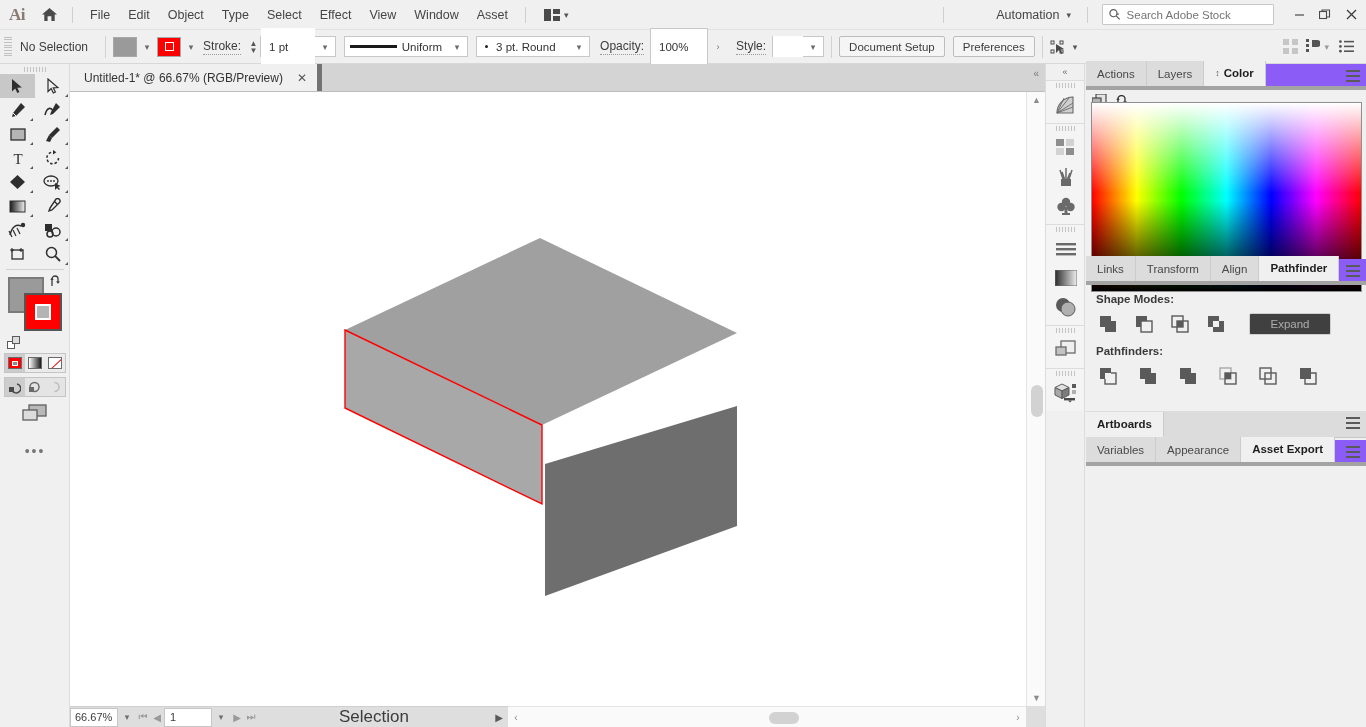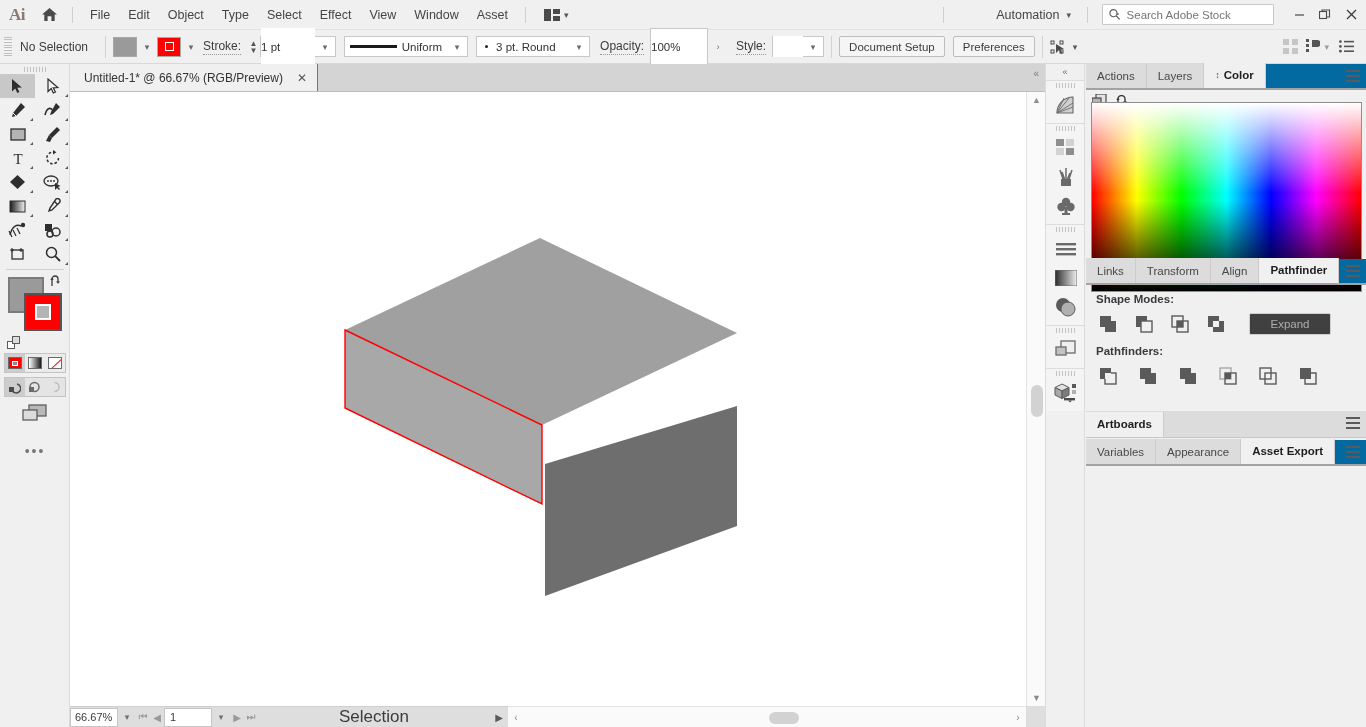--- a/index.html
+++ b/index.html
@@ -69,21 +69,21 @@
     width:20px; height:20px; display:flex; align-items:center; justify-content:center;
     color:#6a6a6a; font-size:9px;
   }
   .lbl-dotted {
     font-size:12px; color:#3c3c3c; border-bottom:1px dotted #999; padding-bottom:1px; margin: 0 6px 0 2px;
     white-space:nowrap;
   }
   .stepper { width:13px; height:20px; display:flex; flex-direction:column; align-items:center; justify-content:center; color:#555; line-height:7px; font-size:8px;}
   .num-field {
     height:37px; background:#fff; border:1px solid #c8c8c8; font-size:11.5px;
-    display:flex; align-items:center; padding:0 0; color:#333;
+    display:flex; align-items:center; padding:0 8px; color:#333;
   }
   .combo {
     height:21px; background:#fff; border:1px solid #c8c8c8; display:flex; align-items:center;
     font-size:11.5px; color:#333;
   }
   .combo .dd-arrow { border-left:0; }
   .uniform-box { width:102px; padding:0 5px; display:flex; align-items:center; gap:5px; justify-content:flex-end;}
   .uline { flex:1; height:3px; background:#1a1a1a; }
   .round-box { width:92px; padding:0 8px; display:flex; align-items:center; gap:8px; }
   .rdot { width:3px; height:3px; border-radius:50%; background:#222; }
@@ -93,21 +93,21 @@
   }
   .style-box { width:30px; height:21px; background:#fff; border:1px solid #c8c8c8; }
   .cb-icon { display:flex; align-items:center; justify-content:center; color:#6a6a6a; }
 
   
   .tabbar {
     position:absolute; top:64px; left:70px; width:975px; height:28px;
     background:#d4d4d4; border-bottom:1px solid #bdbdbd; display:flex; align-items:flex-end;
   }
   .doc-tab {
-    height:27px; background:#f0f0f0; border-right:1px solid #737373;
+    height:27px; background:#f0f0f0; border-right:5px solid #737373;
     display:flex; align-items:center; padding:0 10px 0 14px; gap:14px;
     font-size:12px; color:#333;
   }
   .tab-close { color:#555; font-size:12px; line-height:1; }
   .tabbar-collapse {
     position:absolute; right:6px; top:4px; color:#7a7a7a; font-size:10px;
   }
 
   
   .toolbar {
@@ -217,22 +217,22 @@
   .dock-grip { height:9px; display:flex; align-items:center; justify-content:center; gap:2px;}
   .dock-grip i { width:1px; height:5px; background:#c2c2c2; display:block;}
   .dock-icon { width:40px; height:29px; display:flex; align-items:center; justify-content:center; }
 
   
   .panels {
     position:absolute; top:64px; left:1086px; width:280px; height:663px;
     background:#f0f0f0;
   }
   .panel-tabs {
-    display:flex; align-items:flex-end; height:26px; background:#0369a1;
-    border-bottom:2px solid #a3a3a3; position:relative;
+    display:flex; align-items:flex-end; height:26px; background:#8b5cf6;
+    border-bottom:4px solid #a3a3a3; position:relative;
   }
   .ptab {
     height:25px; display:flex; align-items:center; padding:0 11px; font-size:11.5px;
     color:#484848; background:#dcdcdc; border-right:1px solid #cccccc;
     white-space:nowrap;
   }
   .ptab.active { background:#f0f0f0; color:#1e1e1e; font-weight:bold; border-bottom:1px solid #f0f0f0; }
   .ptab .dblarrow { font-size:9px; margin-right:4px; color:#555; }
   .pmenu {
     position:absolute; right:6px; top:6px; width:14px; height:12px;

